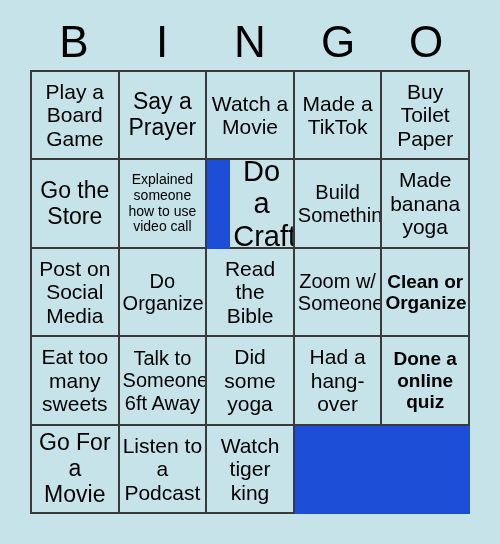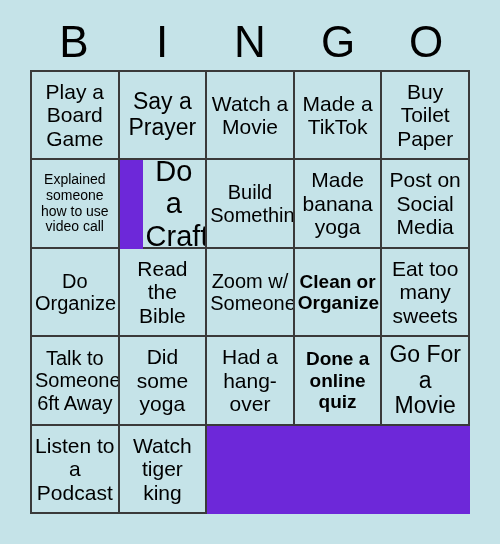--- a/index.html
+++ b/index.html
@@ -43,21 +43,21 @@
     left: 30px;
     top: 70px;
     width: 440px;
     height: 444px;
     box-sizing: border-box;
     border-top: 2px solid #3a3a3a;
     border-left: 2px solid #3a3a3a;
     display: grid;
     grid-template-columns: repeat(5, 1fr);
     grid-template-rows: repeat(5, 1fr);
-    background: #6d28d9;
+    background: #1d4ed8;
   }
   .cell {
     box-sizing: border-box;
     border-right: 2px solid #3a3a3a;
     border-bottom: 2px solid #3a3a3a;
     display: flex;
     align-items: center;
     justify-content: center;
     text-align: center;
     padding: 2px 3px;
@@ -99,20 +99,23 @@
         <span>Say a Prayer</span>
       </div>
       <div class="cell fs-l">
         <span>Watch a Movie</span>
       </div>
       <div class="cell fs-l">
         <span>Made a TikTok</span>
       </div>
       <div class="cell fs-l">
         <span>Buy Toilet Paper</span>
+      </div>
+      <div class="cell fs-xl">
+        <span>Go the Store</span>
       </div>
       <div class="cell fs-xs">
         <span>Explained someone how to use video call</span>
       </div>
       <div class="cell fs-xxl">
         <span>Do a Craft</span>
       </div>
       <div class="cell fs-s">
         <span>Build Something</span>
       </div>

